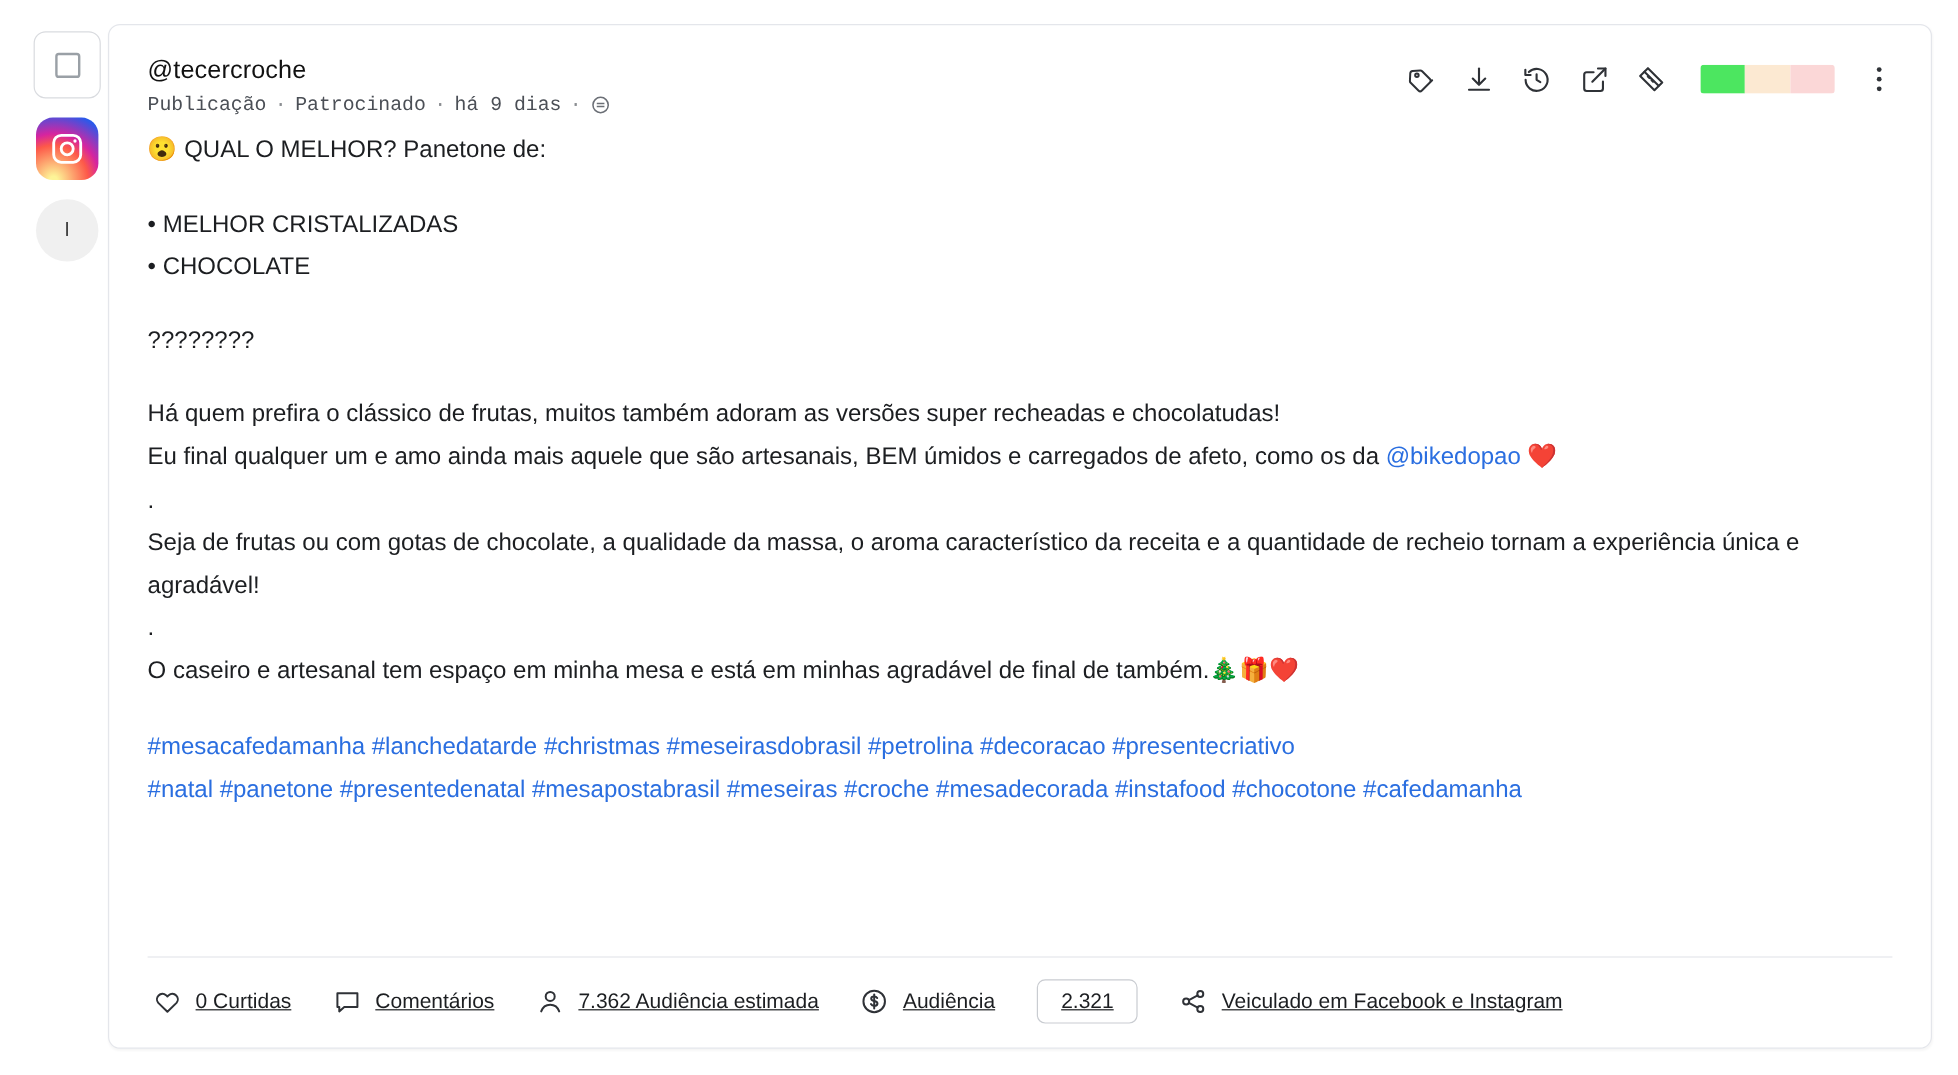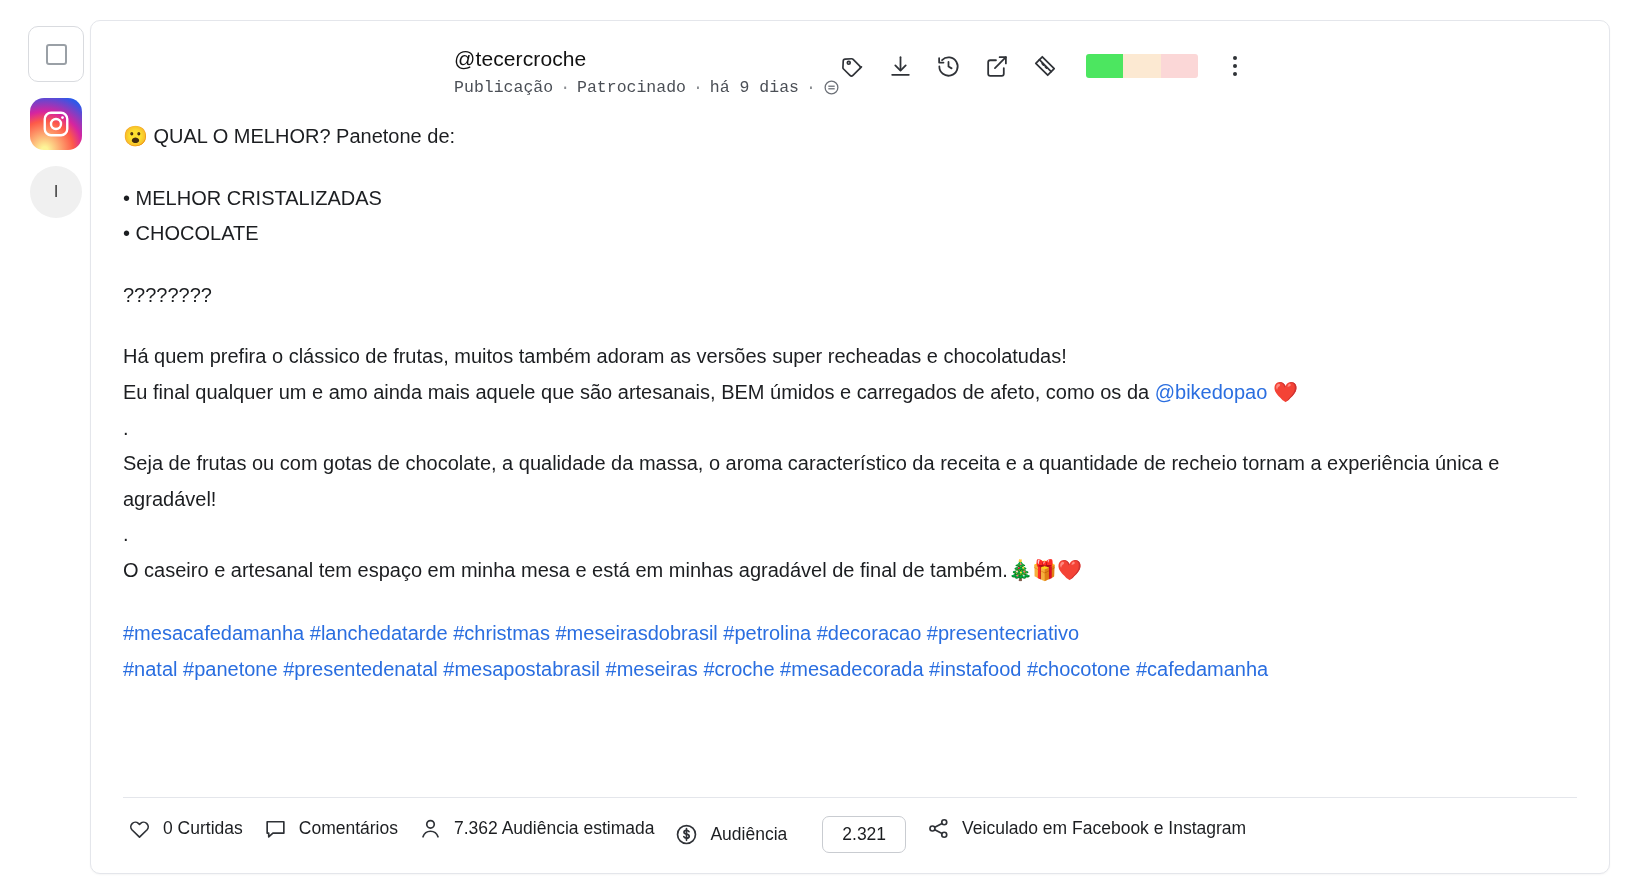--- a/index.html
+++ b/index.html
@@ -66,21 +66,21 @@
     background: #fff;
     box-shadow: 0 1px 2px rgba(0,0,0,.04);
     padding: 26px 32px 18px 32px;
     display: flex;
     flex-direction: column;
     min-width: 0;
   }
   .head {
     display: flex;
     align-items: flex-start;
-    justify-content: center;
+    justify-content: space-between;
   }
   .handle {
     font-size: 21px;
     color: #111;
     letter-spacing: .1px;
   }
   .meta {
     margin-top: 7px;
     font-size: 16.5px;
     color: #4b4f56;
@@ -114,21 +114,21 @@
   }
   .swatches span { flex: 1 1 auto; height: 100%; }
   .kebab {
     width: 22px; height: 26px;
     display: flex; flex-direction: column; align-items: center; justify-content: center;
     gap: 4px; cursor: pointer; margin-left: 4px;
   }
   .kebab i { width: 4px; height: 4px; border-radius: 50%; background: #2f3237; display:block; }
 
   .body {
-    margin-top: 22px;
+    margin-top: 11px;
     font-size: 20px;
     line-height: 1.78;
     color: #1c1e21;
     flex: 1 1 auto;
   }
   .body p { margin: 0 0 0 0; }
   .blank { height: 26px; }
   .mention { color: #2a6ee0; }
   .tags {
     margin-top: 26px;
@@ -136,25 +136,26 @@
     font-size: 20px;
     line-height: 1.8;
     cursor: pointer;
   }
   .divider {
     margin-top: 30px;
     border-top: 1px solid #e4e6eb;
   }
   .footer {
     display: flex;
-    align-items: flex-start;
-    gap: 20px;
+    align-items: center;
+    gap: 34px;
     padding: 18px 4px 2px 4px;
     font-size: 17.5px;
     color: #1c1e21;
+    text-decoration: underline;
   }
   .fitem {
     display: flex;
     align-items: center;
     gap: 11px;
     white-space: nowrap;
   }
   .fitem svg { display: block; color: #2f3237; }
   .budget-box {
     border: 1px solid #c9ccd1;

